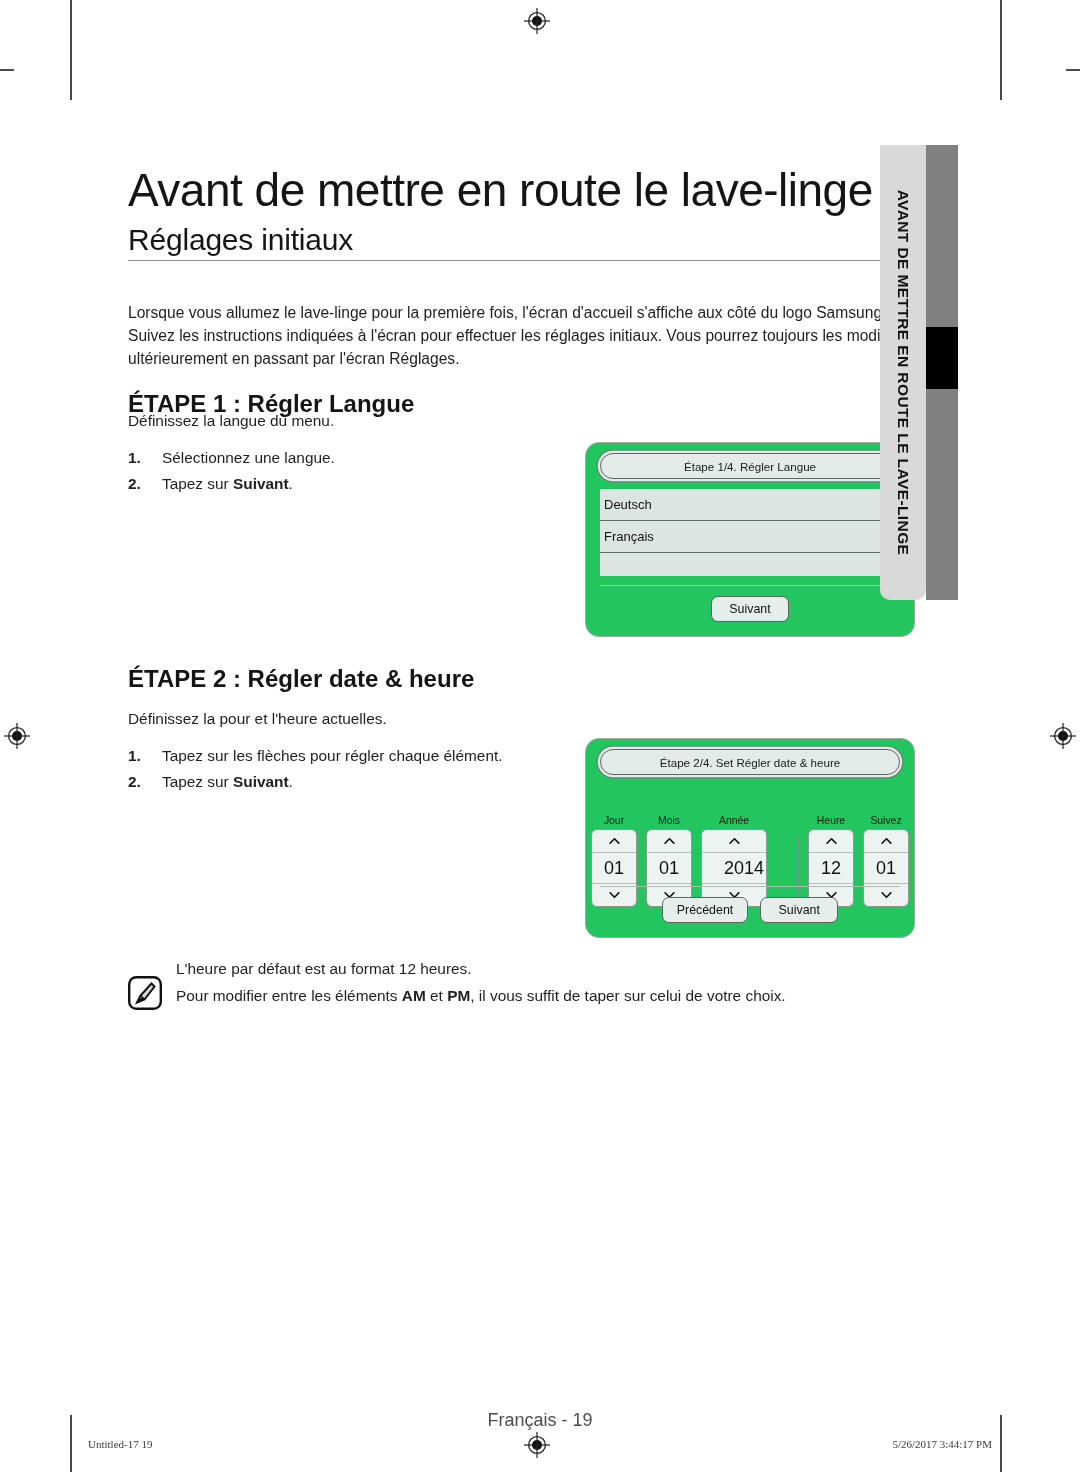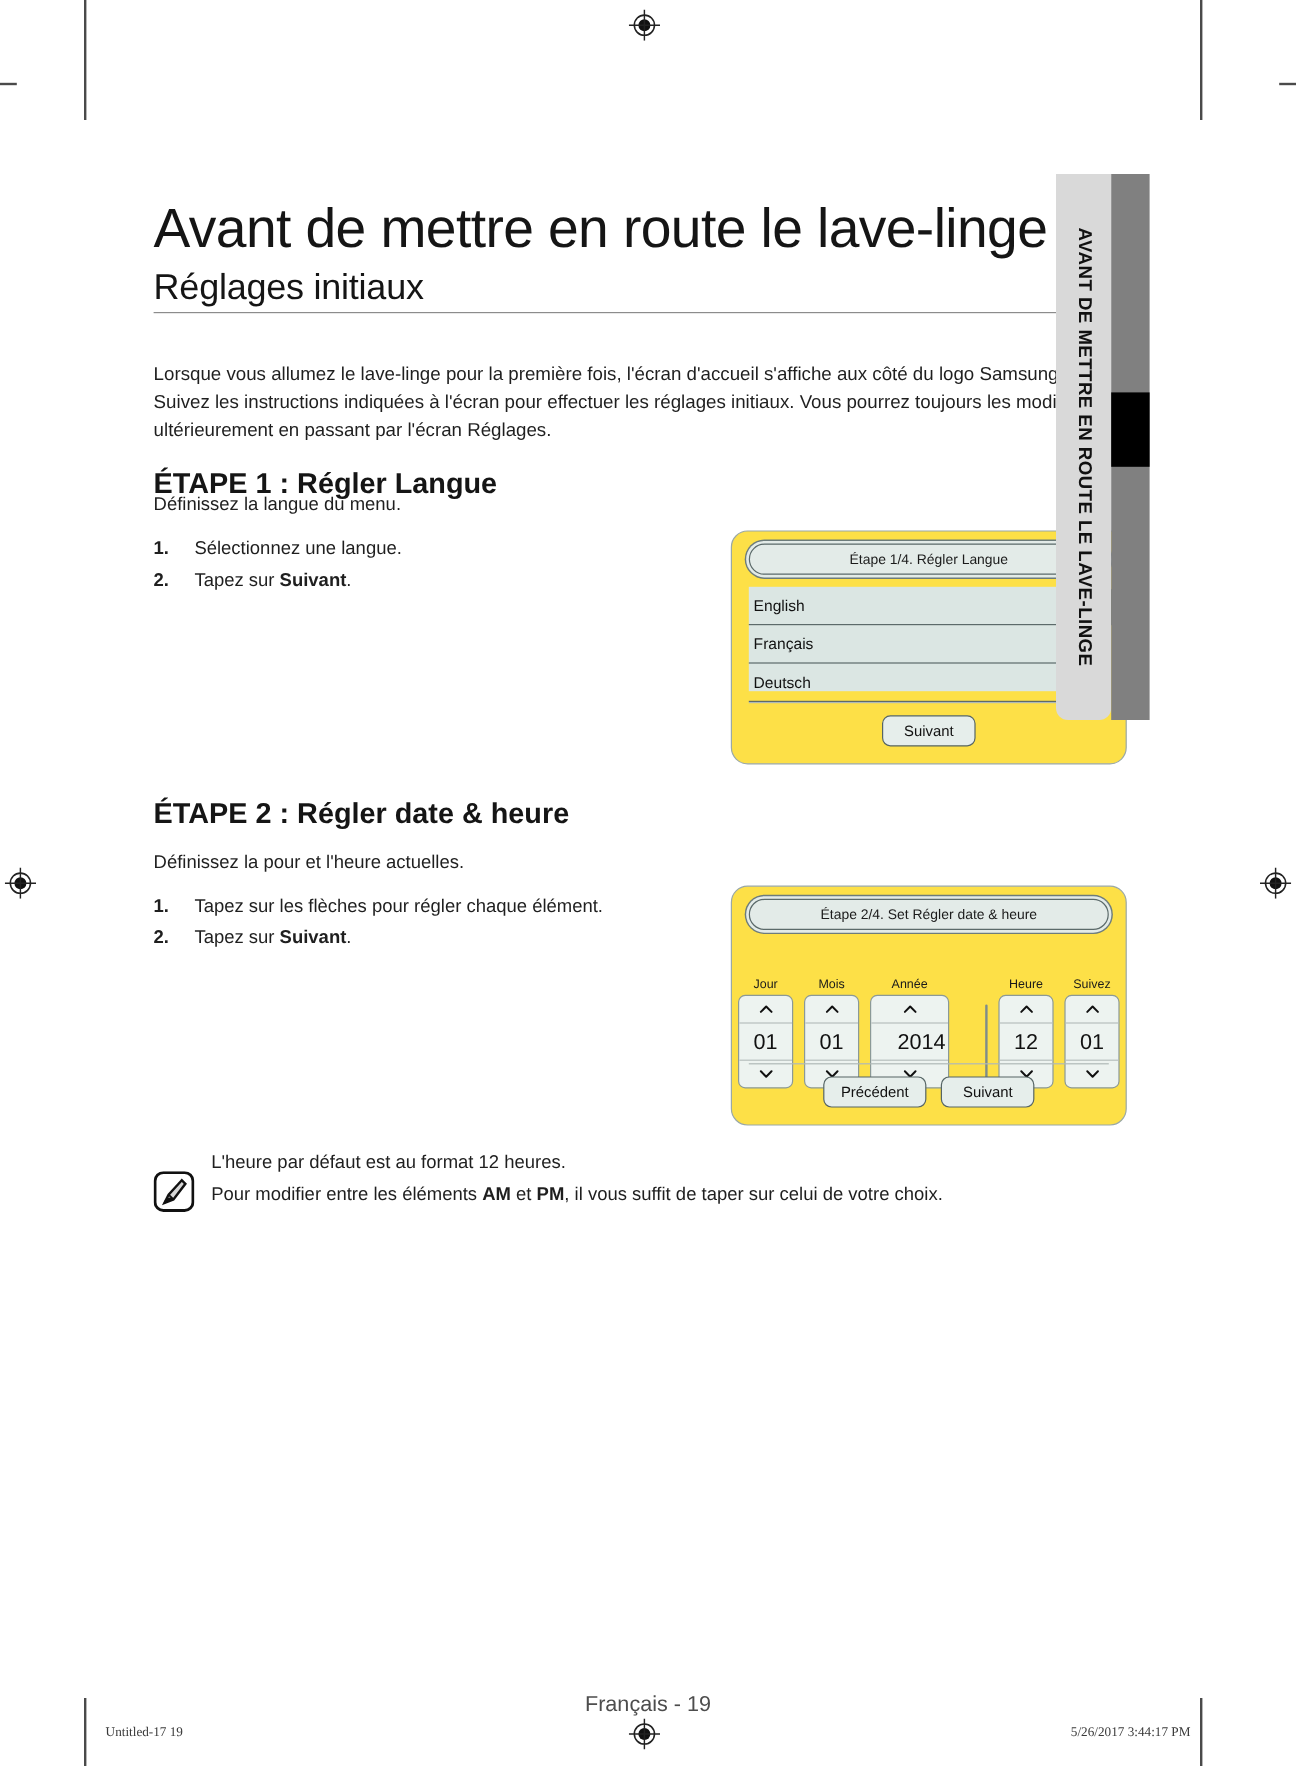--- a/index.html
+++ b/index.html
@@ -132,24 +132,23 @@
     gap: 14px;
     align-items: flex-end;
   }
   .note-icon { width: 34px; height: 34px; flex: none; margin-top: 2px; }
   .note-body { font-size: 15.4px; line-height: 1.78; color: #1f1f1f; }
   .note-body b { font-weight: bold; }
 
   
   .screen {
     position: absolute;
-    background: #fde047;
+    background: #22c55e;
     border: 1.6px solid #9aa8a6;
     border-radius: 14px;
-    margin-left: 24px;
   }
   .screen-inner { position: absolute; inset: 6px; }
   .screen-title {
     position: absolute;
     left: 8px; right: 8px; top: 4px;
     height: 26px;
     border: 1.4px solid #5b6a6a;
     border-radius: 14px;
     background: #e3ebe8;
     display: flex; align-items: center; justify-content: center;
@@ -368,28 +367,24 @@
       <div><span>Pour modifier entre les éléments </span><b>AM</b><span> et </span><b>PM</b><span>, il vous suffit de taper sur celui de votre choix.</span></div>
     </div>
   </div>
 
   <div class="screen" style="left:515px; top:382px; width:330px; height:195px;">
     <div class="screen-inner">
       <div class="screen-title">Étape 1/4. Régler Langue</div>
 
       <div class="lang-list">
         <div class="lang-row">
-          <span>English</span>
-          <span class="lang-check">✓</span>
+          <span>Deutsch</span>
         </div>
         <div class="lang-row">
           <span>Français</span>
-        </div>
-        <div class="lang-row">
-          <span>Deutsch</span>
         </div>
       </div>
       <div class="scrollbar"></div>
 
       <div class="screen-sep"></div>
       <div class="screen-btnrow">
         <div class="screen-btn">Suivant</div>
       </div>
     </div>
   </div>

